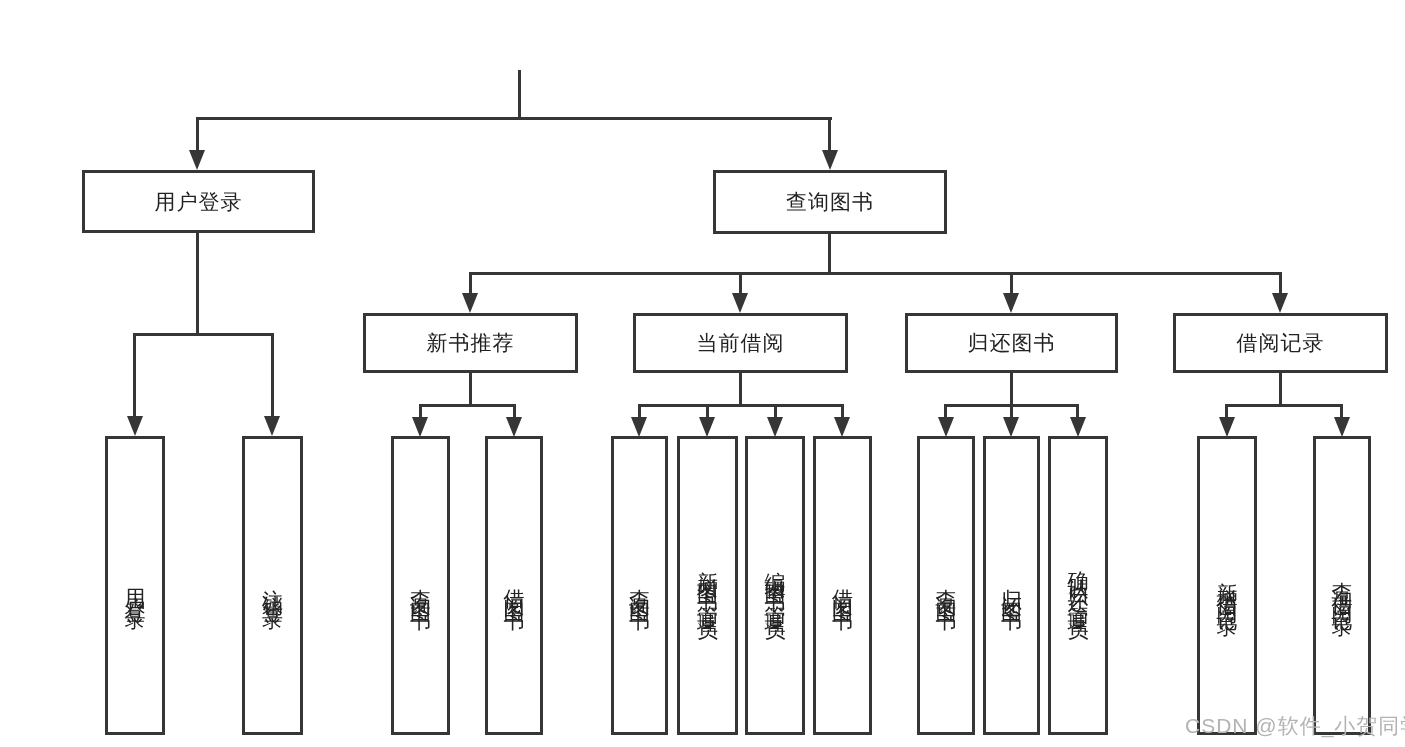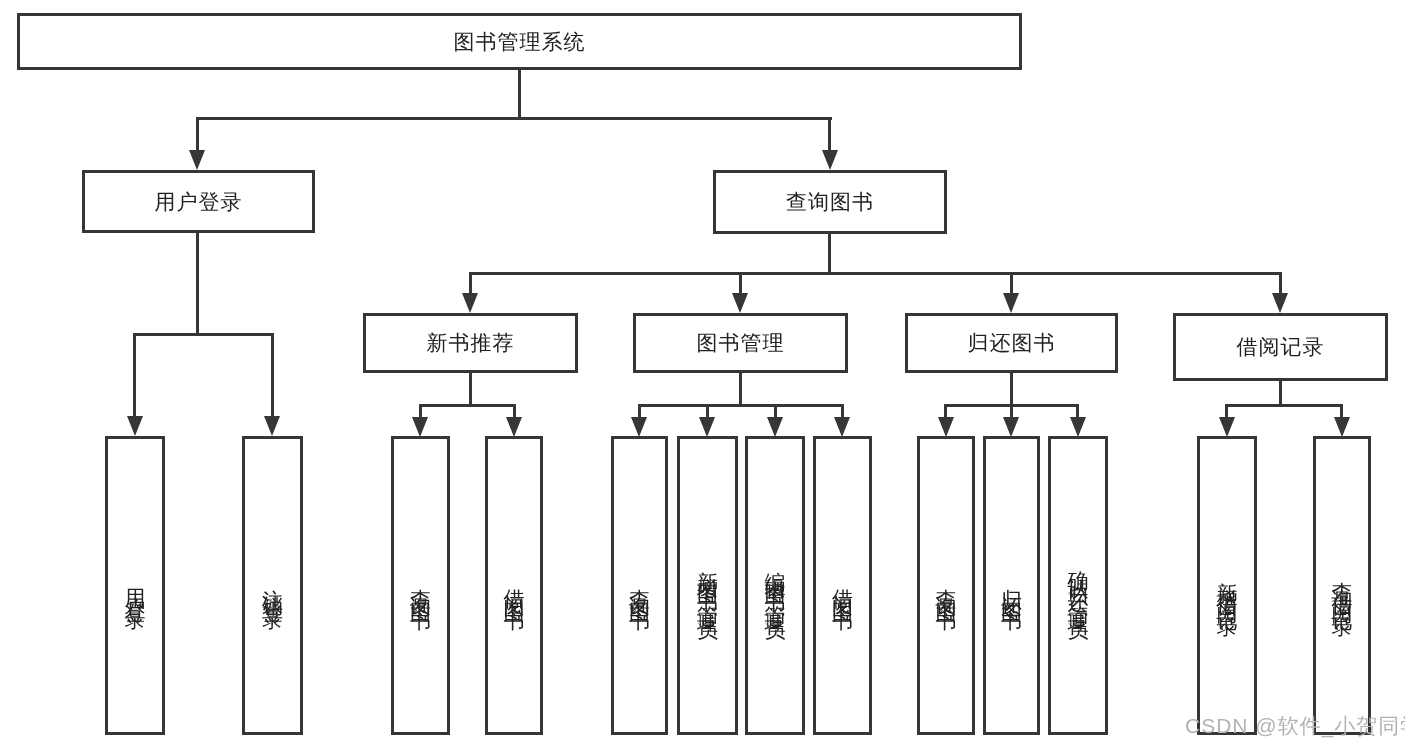--- a/index.html
+++ b/index.html
@@ -53,21 +53,21 @@
     z-index: 5;
   }
 
   
   #b-root     { left: 17px;   top: 13px;  width: 1005px; height: 57px; }
   #b-login    { left: 82px;   top: 170px; width: 233px;  height: 63px; }
   #b-mgmt     { left: 713px;  top: 170px; width: 234px;  height: 64px; }
   #b-newbooks { left: 363px;  top: 313px; width: 215px;  height: 60px; }
   #b-borrow   { left: 633px;  top: 313px; width: 215px;  height: 60px; }
   #b-current  { left: 905px;  top: 313px; width: 213px;  height: 60px; }
-  #b-records  { left: 1173px; top: 313px; width: 215px;  height: 68px; }
+  #b-records  { left: 1173px; top: 313px; width: 215px;  height: 60px; }
   #b-leaf1  { left: 105px;  width: 60px; }
   #b-leaf2  { left: 242px;  width: 61px; }
   #b-leaf3  { left: 391px;  width: 59px; }
   #b-leaf4  { left: 485px;  width: 58px; }
   #b-leaf5  { left: 611px;  width: 57px; }
   #b-leaf6  { left: 677px;  width: 61px; }
   #b-leaf7  { left: 745px;  width: 60px; }
   #b-leaf8  { left: 813px;  width: 59px; }
   #b-leaf9  { left: 917px;  width: 58px; }
   #b-leaf10 { left: 983px;  width: 57px; }
@@ -198,36 +198,33 @@
   <div class="ah" id="h-cb2"></div>
   <div class="ah" id="h-cb3"></div>
 
   <div class="vl" id="l-br-v"></div>
   <div class="hl" id="l-br-h"></div>
   <div class="vl" id="l-br1-v"></div>
   <div class="vl" id="l-br2-v"></div>
   <div class="ah" id="h-br1"></div>
   <div class="ah" id="h-br2"></div>
 
-  <div class="box" id="b-root">
-    <span class="lbl">图书管理系统</span>
-  </div>
 
   <div class="box" id="b-login">
     <span class="lbl">用户登录</span>
   </div>
   <div class="box" id="b-mgmt">
     <span class="lbl">查询图书</span>
   </div>
 
   <div class="box" id="b-newbooks">
     <span class="lbl">新书推荐</span>
   </div>
   <div class="box" id="b-borrow">
-    <span class="lbl">图书管理</span>
+    <span class="lbl">当前借阅</span>
   </div>
   <div class="box" id="b-current">
     <span class="lbl">归还图书</span>
   </div>
   <div class="box" id="b-records">
     <span class="lbl">借阅记录</span>
   </div>
 
   <div class="box leaf" id="b-leaf1">
     <span class="lbl vtext">用户登录</span>

